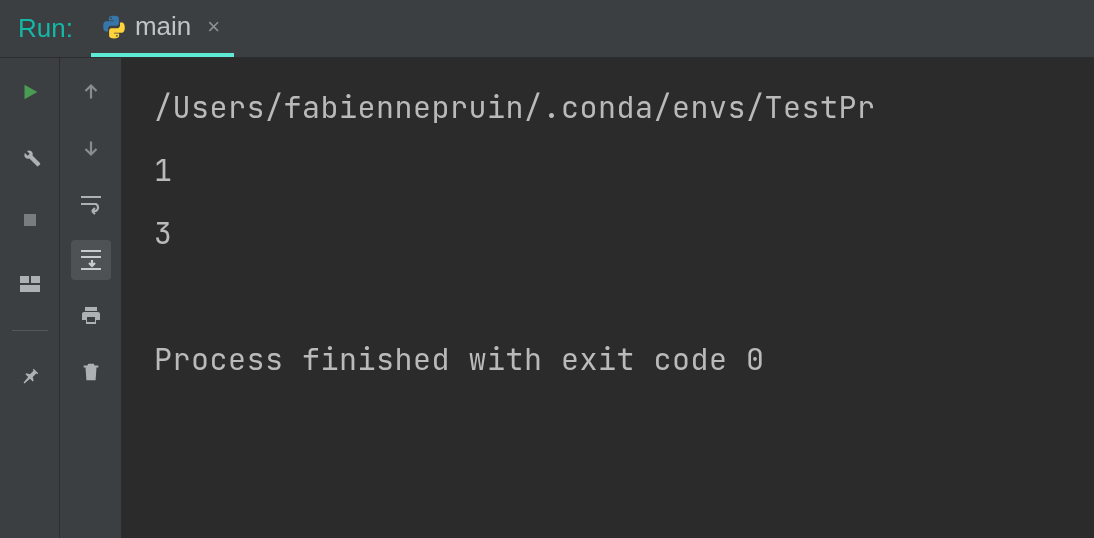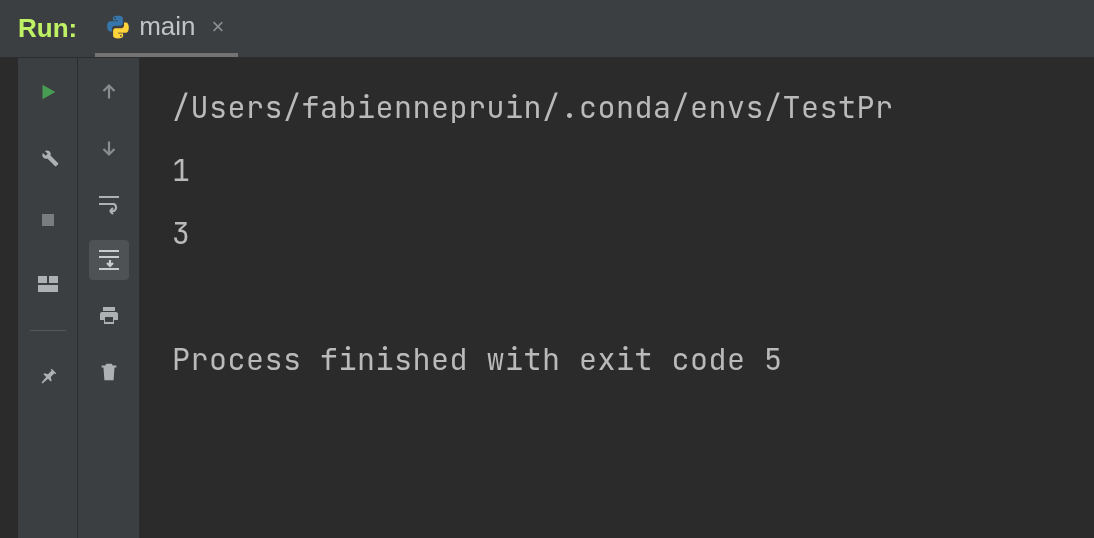--- a/index.html
+++ b/index.html
@@ -17,53 +17,51 @@
       flex-direction: column;
     }
     .header {
       display: flex;
       align-items: center;
       background: #3c3f41;
       height: 58px;
       border-bottom: 1px solid #2b2d2e;
     }
     .run-label {
-      color: #bef264;
+      color: #14b8a6;
       font-size: 26px;
       padding: 0 18px;
-      font-weight: bold;
     }
     .tab {
       display: flex;
       align-items: center;
       gap: 8px;
       height: 100%;
       padding: 0 14px 0 10px;
-      border-bottom: 4px solid #737373;
+      border-bottom: 4px solid #5eead4;
       position: relative;
     }
     .python-icon {
       width: 26px;
       height: 26px;
     }
     .tab-label {
       color: #c1c4c6;
       font-size: 26px;
     }
     .close-icon {
       color: #8f9294;
       font-size: 22px;
       margin-left: 8px;
       cursor: pointer;
     }
     .body {
       display: flex;
       flex: 1;
       background: #2b2b2b;
-      padding-left: 18px;
     }
     .sidebar-left {
       width: 60px;
       background: #3c3f41;
       display: flex;
       flex-direction: column;
       align-items: center;
       padding-top: 14px;
       gap: 24px;
       border-right: 1px solid #2b2d2e;
@@ -198,16 +196,16 @@
           <path fill="#aeb1b3" d="M6 7h12l-1 14H7L6 7zM9 3h6l1 2h4v2H4V5h4l1-2z"></path>
         </svg>
     </div>
   </div>
 
   <div class="console">
     <div class="line">/Users/fabiennepruin/.conda/envs/TestPr</div>
     <div class="line">1</div>
     <div class="line">3</div>
     <div class="line">&nbsp;</div>
-    <div class="line">Process finished with exit code 5</div>
+    <div class="line">Process finished with exit code 0</div>
   </div>
 
 </div>
 
 </body></html>

